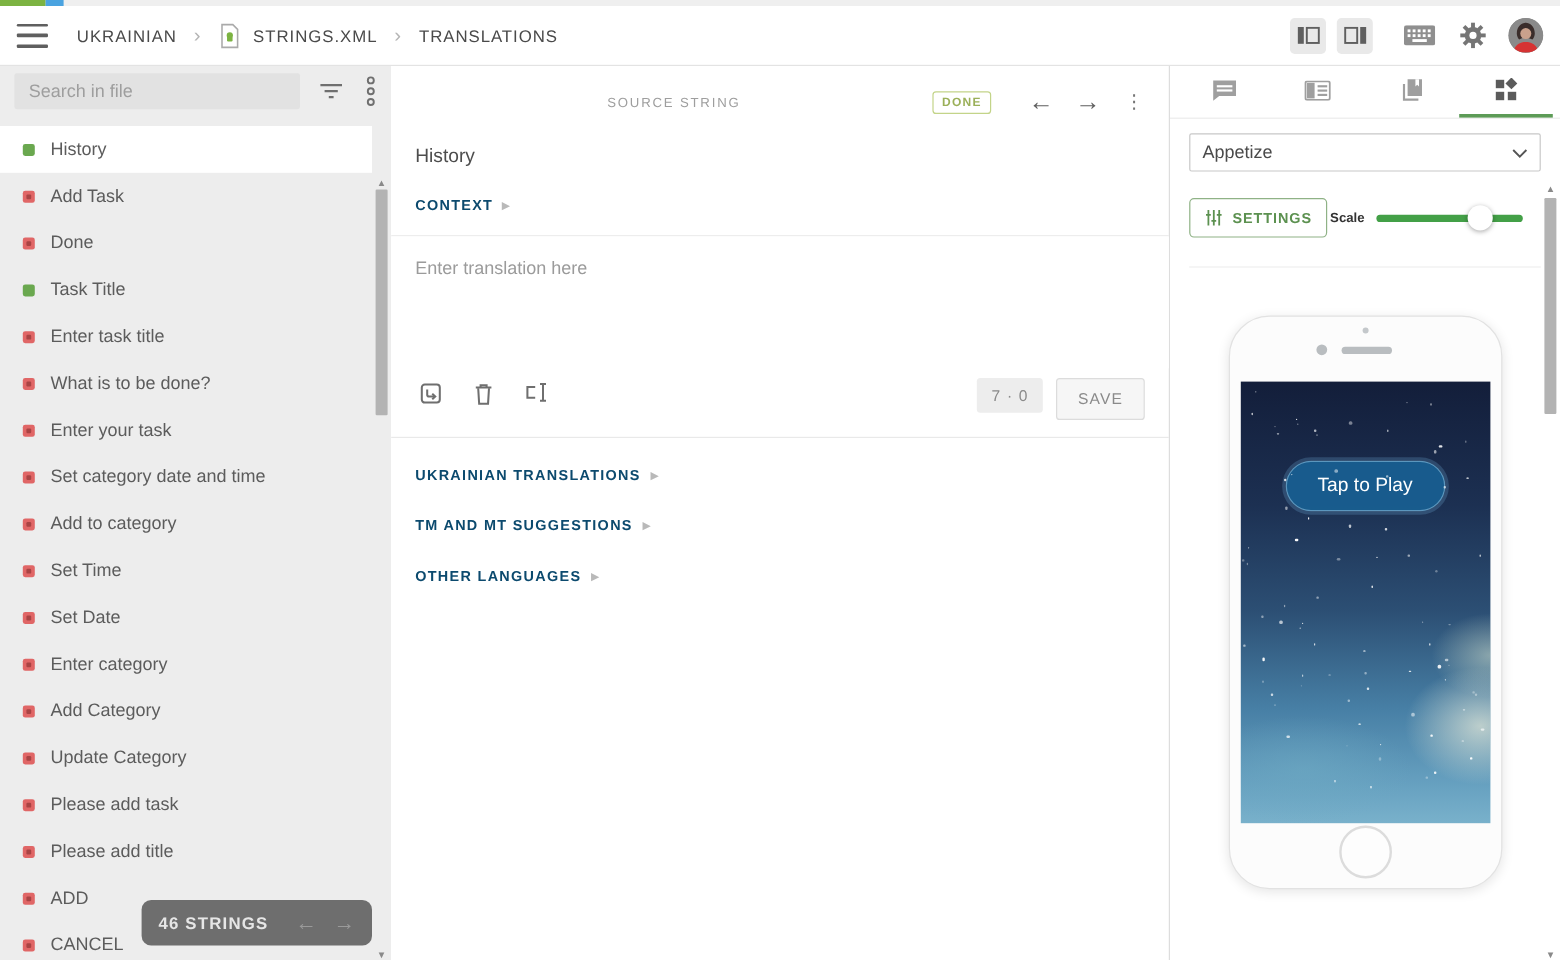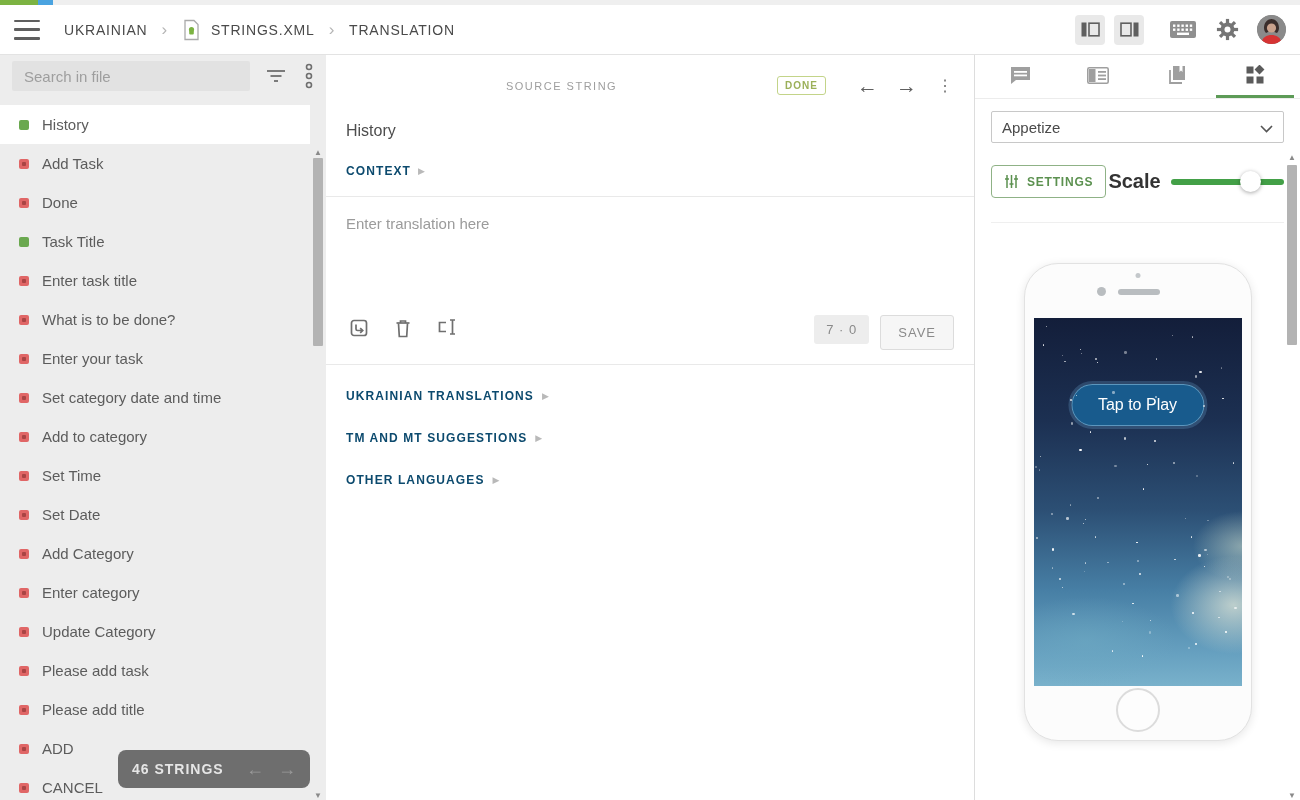--- a/index.html
+++ b/index.html
@@ -77,21 +77,21 @@
   .rtabs { display:flex; height:44px; border-bottom:1px solid #ececec; padding:0 6px; }
   .rtab { flex:1; display:flex; align-items:center; justify-content:center; cursor:pointer; border-bottom:3px solid transparent; }
   .rtab svg { opacity:0.85; }
   .rtab.active { border-bottom-color:#5d9b57; }
   .selectbox { margin:12px 16px 0 16px; height:32px; border:1px solid #c8c8c8; border-radius:2px; background:#fff;
     display:flex; align-items:center; padding:0 10px; font-size:15px; color:#4a4a4a; cursor:pointer; }
   .selectbox .sel-chev { margin-left:auto; }
   .settingsrow { display:flex; align-items:center; margin:22px 16px 0 16px; }
   .settingsbtn { display:flex; align-items:center; gap:8px; border:1px solid #8fb286; border-radius:4px; background:#fff;
     color:#5c9150; font-size:12px; font-weight:bold; letter-spacing:0.8px; padding:8px 12px; cursor:pointer; font-family:inherit; }
-  .scalelabel { font-size:20px; font-weight:bold; color:#333; margin:0 10px 0 2px; }
+  .scalelabel { font-size:11px; font-weight:bold; color:#333; margin:0 10px 0 2px; }
   .slider { position:relative; flex:1; height:22px; cursor:pointer; max-width:122px; }
   .slider .track { position:absolute; top:8px; left:0; right:0; height:6px; border-radius:3px; background:#43a047; }
   .slider .thumb { position:absolute; top:0; width:21px; height:21px; background:#fff; border-radius:50%;
     box-shadow:0 1px 4px rgba(0,0,0,0.35); }
   .rp-hr { height:1px; background:#efefef; margin:24px 16px 0 16px; }
 
   
   .phone { position:relative; width:228px; height:478px; margin:40px auto 0 auto; background:#fcfcfc;
     border:1px solid #e2e2e2; border-radius:34px; box-shadow:0 2px 10px rgba(0,0,0,0.10); }
   .sensor { position:absolute; top:9px; left:50%; transform:translateX(-50%); width:5px; height:5px; border-radius:50%; background:#c4c8cb; }
@@ -130,21 +130,21 @@
     <span class="chev">›</span>
     <span style="display:flex;">
       <svg width="19" height="22" viewBox="0 0 19 22">
           <path d="M3 1.5h9l4 4V20.5H3z" fill="#fff" stroke="#aaa" stroke-width="1.3"></path>
           <circle cx="9.5" cy="10.5" r="2.6" fill="#7cb342"></circle>
           <rect x="7.2" y="11.5" width="4.6" height="4" rx="1" fill="#7cb342"></rect>
         </svg>
     </span>
     <span>STRINGS.XML</span>
     <span class="chev">›</span>
-    <span>TRANSLATION</span>
+    <span>TRANSLATIONS</span>
   </div>
   <div class="hdr-right">
     <div style="display:flex; gap:9px;">
       <div class="layoutbtn">
         <svg width="19" height="15" viewBox="0 0 19 15">
             <rect x="0.5" y="0.5" width="5" height="14" fill="#5f5f5f"></rect>
             <rect x="8" y="1.2" width="10" height="12.6" fill="none" stroke="#5f5f5f" stroke-width="1.6"></rect>
           </svg>
       </div>
       <div class="layoutbtn">
@@ -259,25 +259,25 @@
         <div class="srow">
           <span class="sq untranslated"></span>
           <span class="slabel">Set Time</span>
         </div>
         <div class="srow">
           <span class="sq untranslated"></span>
           <span class="slabel">Set Date</span>
         </div>
         <div class="srow">
           <span class="sq untranslated"></span>
+          <span class="slabel">Enter category</span>
+        </div>
+        <div class="srow">
+          <span class="sq untranslated"></span>
           <span class="slabel">Add Category</span>
-        </div>
-        <div class="srow">
-          <span class="sq untranslated"></span>
-          <span class="slabel">Enter category</span>
         </div>
         <div class="srow">
           <span class="sq untranslated"></span>
           <span class="slabel">Update Category</span>
         </div>
         <div class="srow">
           <span class="sq untranslated"></span>
           <span class="slabel">Please add task</span>
         </div>
         <div class="srow">

